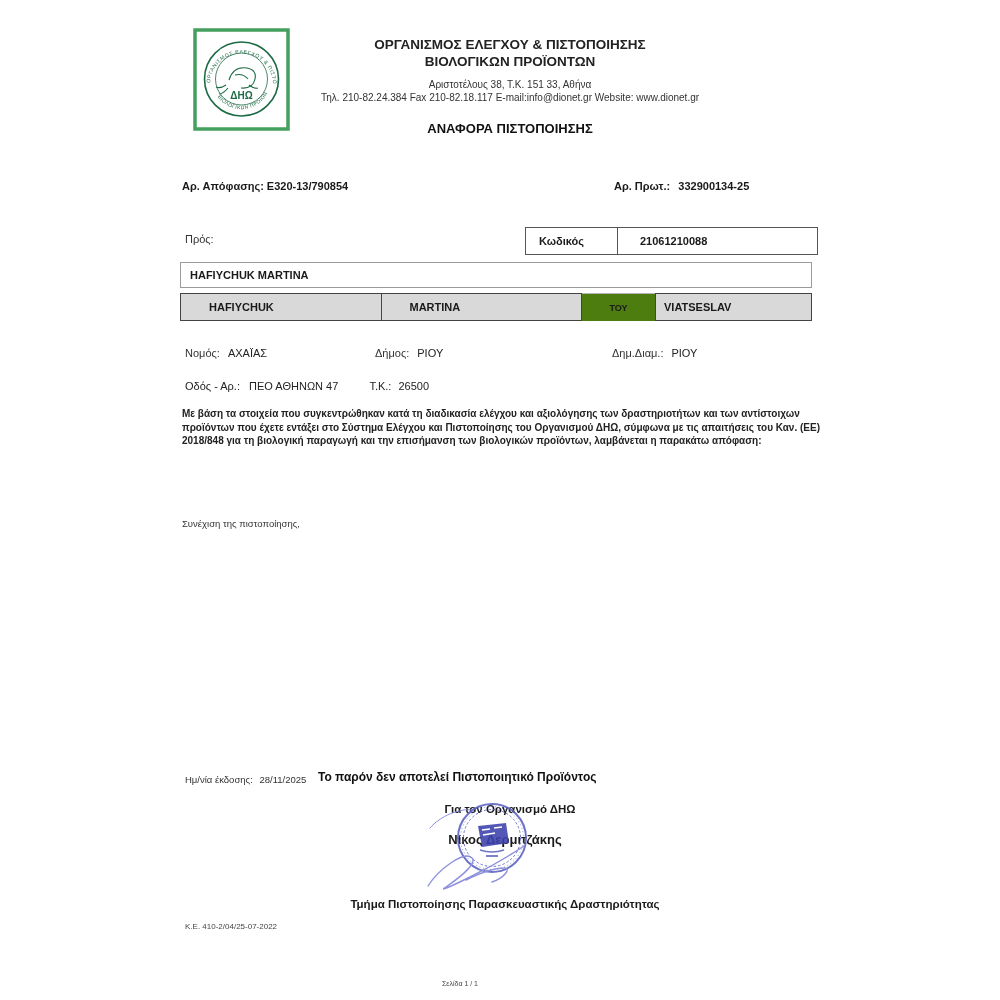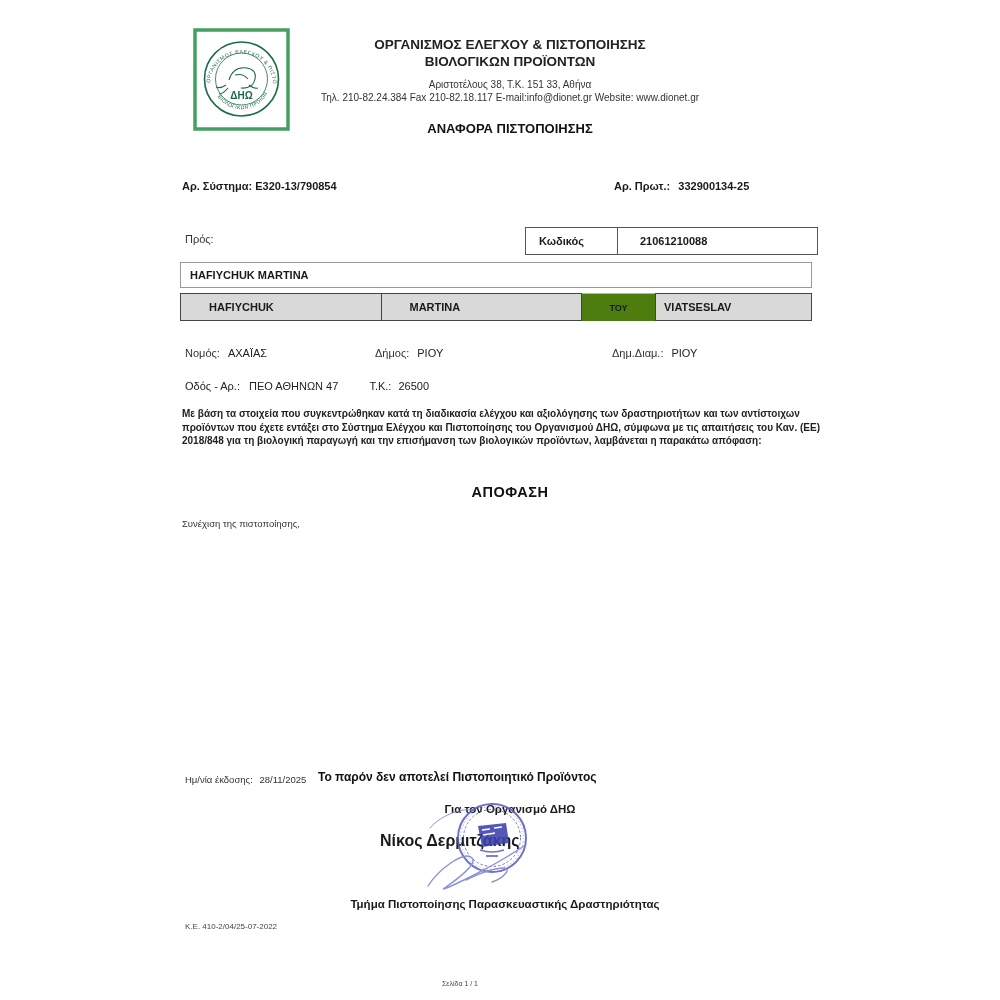--- a/index.html
+++ b/index.html
@@ -48,21 +48,21 @@
 
   
   .intro{left:182px;top:407px;width:638px;font-size:10px;font-weight:bold;line-height:13.5px;color:#222;text-align:left;}
   .decision-heading{left:300px;top:484px;width:420px;text-align:center;font-weight:bold;font-size:14.5px;letter-spacing:.5px;color:#111;}
   .decision-text{left:182px;top:518px;font-size:9.5px;color:#333;}
 
   
   .issue-date{left:185px;top:774px;font-size:9.5px;color:#333;}
   .not-cert{left:318px;top:770px;font-size:12px;font-weight:bold;color:#111;}
   .for-org{left:380px;top:803px;width:260px;text-align:center;font-weight:bold;font-size:11.5px;}
-  .signer{left:380px;top:832px;width:250px;font-weight:bold;font-size:16px;}
+  .signer{left:380px;top:832px;width:250px;text-align:center;font-weight:bold;font-size:13px;}
   .department{left:290px;top:898px;width:430px;text-align:center;font-weight:bold;font-size:11.5px;}
   .form-code{left:185px;top:922px;font-size:8px;color:#444;}
   .page-num{left:380px;top:980px;width:160px;text-align:center;font-size:7px;color:#444;}
 
   .logo-wrap{left:193px;top:28px;width:97px;height:103px;}
   .stamp-wrap{left:420px;top:788px;width:160px;height:125px;pointer-events:none;}
 </style>
 </head>
 <body>
 
@@ -96,21 +96,21 @@
 
   <div class="abs org-name">
     <div>ΟΡΓΑΝΙΣΜΟΣ ΕΛΕΓΧΟΥ &amp; ΠΙΣΤΟΠΟΙΗΣΗΣ</div>
     <div>ΒΙΟΛΟΓΙΚΩΝ ΠΡΟΪΟΝΤΩΝ</div>
   </div>
   <div class="abs org-address">Αριστοτέλους 38, Τ.Κ. 151 33, Αθήνα</div>
   <div class="abs org-contact">Τηλ. 210-82.24.384 Fax 210-82.18.117 E-mail:info@dionet.gr Website: www.dionet.gr</div>
   <div class="abs doc-title">ΑΝΑΦΟΡΑ ΠΙΣΤΟΠΟΙΗΣΗΣ</div>
 
   <div class="abs ref-left">
-    <span>Αρ. Σύστημα:</span>
+    <span>Αρ. Απόφασης:</span>
     <span>Ε320-13/790854</span>
   </div>
   <div class="abs ref-right">
     <span>Αρ. Πρωτ.:</span>
     <span style="margin-left:5px;">332900134-25</span>
   </div>
 
   <div class="abs to-label">Πρός:</div>
   <div class="abs code-box">
     <div class="lbl">Κωδικός</div>
@@ -135,21 +135,20 @@
     </span>
   </div>
   <div class="abs street-row">
     <span>Οδός - Αρ.:</span>
     <span style="margin-left:6px;">ΠΕΟ ΑΘΗΝΩΝ 47</span>
     <span class="tk">Τ.Κ.:</span>
     <span style="margin-left:4px;">26500</span>
   </div>
 
   <div class="abs intro">Με βάση τα στοιχεία που συγκεντρώθηκαν κατά τη διαδικασία ελέγχου και αξιολόγησης των δραστηριοτήτων και των αντίστοιχων προϊόντων που έχετε εντάξει στο Σύστημα Ελέγχου και Πιστοποίησης του Οργανισμού ΔΗΩ, σύμφωνα με τις απαιτήσεις του Καν. (ΕΕ) 2018/848 για τη βιολογική παραγωγή και την επισήμανση των βιολογικών προϊόντων, λαμβάνεται η παρακάτω απόφαση:</div>
-  <div class="abs decision-heading">ΑΠΟΦΑΣΗ</div>
   <div class="abs decision-text">Συνέχιση της πιστοποίησης,</div>
 
   <div class="abs issue-date">
     <span>Ημ/νία έκδοσης:</span>
     <span style="margin-left:4px;">28/11/2025</span>
   </div>
   <div class="abs not-cert">Το παρόν δεν αποτελεί Πιστοποιητικό Προϊόντος</div>
   <div class="abs for-org">Για τον Οργανισμό ΔΗΩ</div>
   <div class="abs signer">Νίκος Δερμιτζάκης</div>
 

